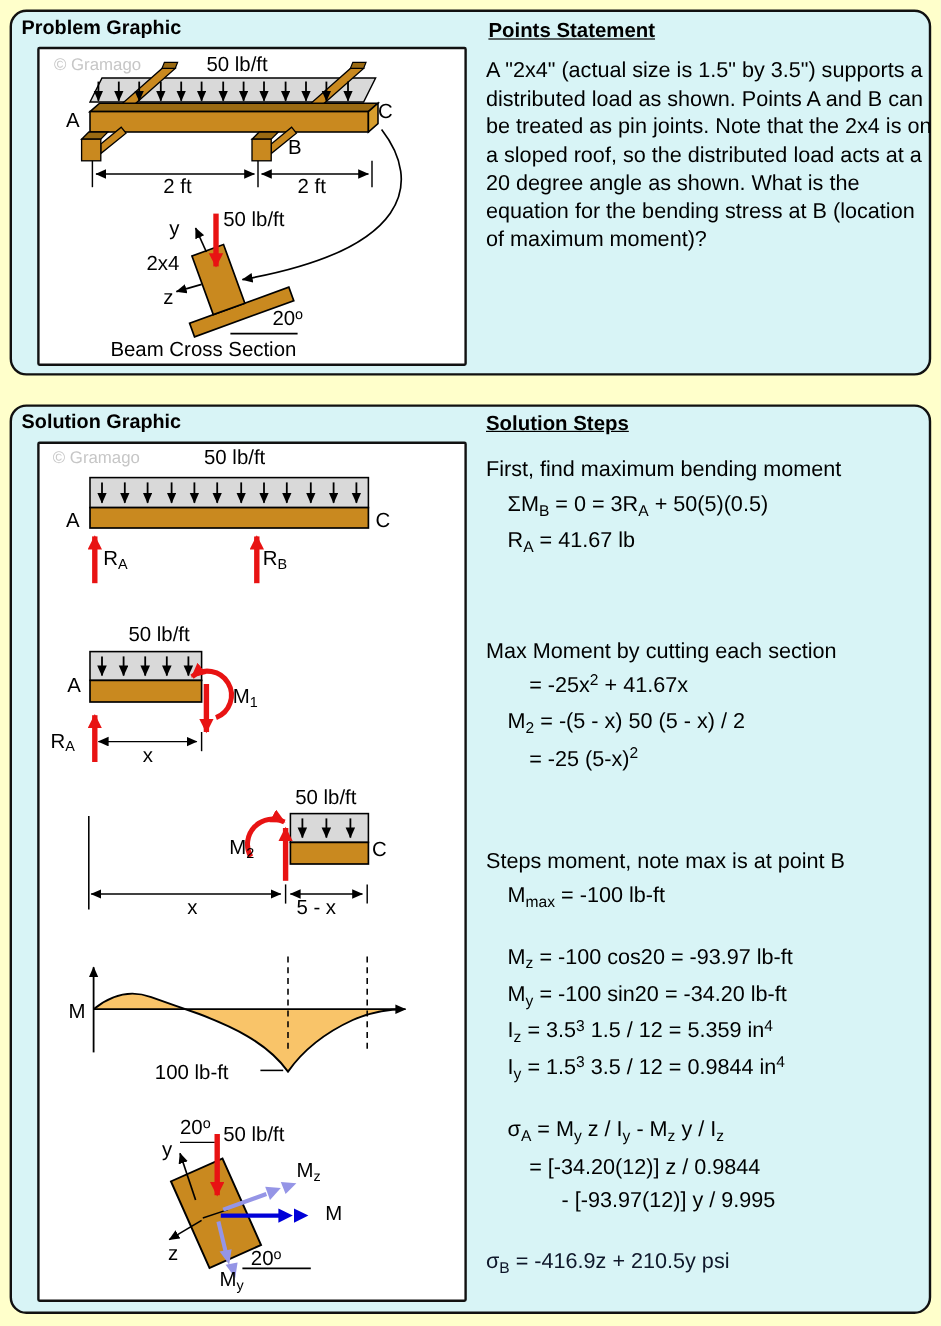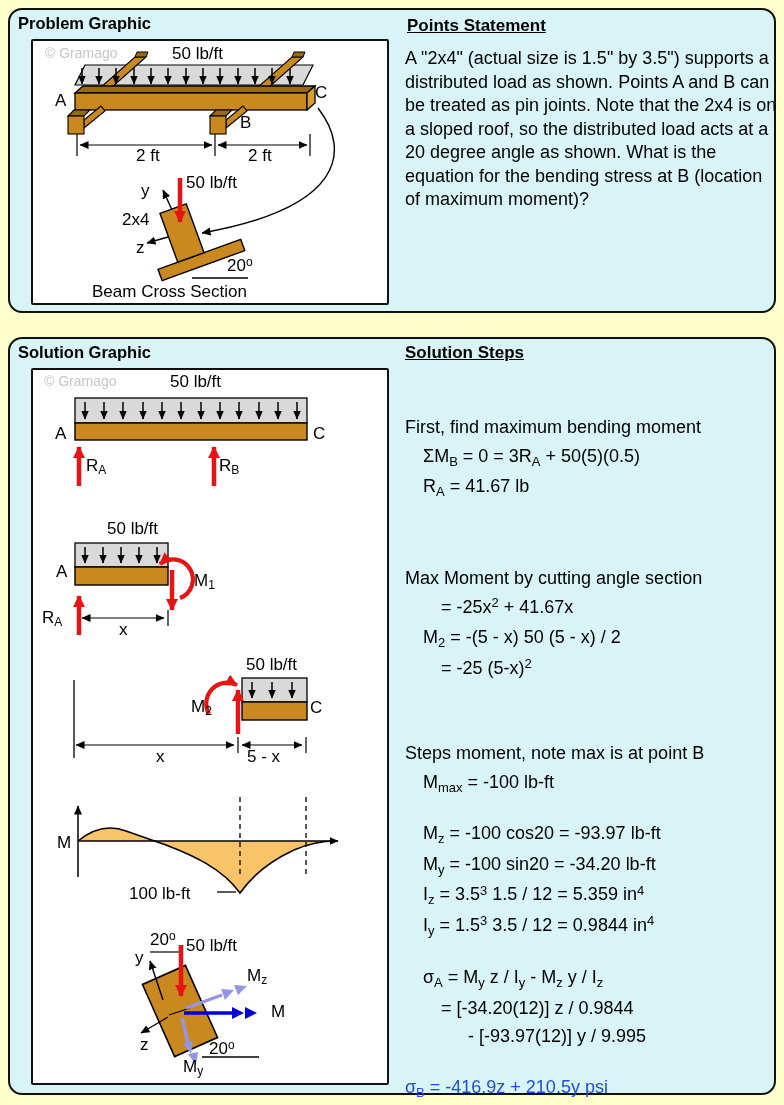--- a/index.html
+++ b/index.html
@@ -13,28 +13,28 @@
   #gbox1{left:31px;top:39px;width:358px;height:266px;}
   #gbox2{left:31px;top:368px;width:358px;height:717px;}
   svg.layer{position:absolute;left:0;top:0;pointer-events:none;}
   .ptitle{position:absolute;font-weight:bold;font-size:16.5px;color:#000;white-space:nowrap;}
   .heading{position:absolute;font-weight:bold;font-size:17px;text-decoration:underline;color:#000;white-space:nowrap;}
   .body-text{position:absolute;width:372px;margin:0;font-size:18px;line-height:23.5px;color:#000;}
   .lbl{position:absolute;font-size:17px;color:#000;white-space:nowrap;}
   .lbl sub{font-size:12px;vertical-align:baseline;position:relative;top:0.28em;}
   .lbl sup{font-size:12px;vertical-align:baseline;position:relative;top:-0.45em;}
   .wm{color:#C6C6C6;font-size:14px;}
-  .eqgroup{position:absolute;left:405px;width:374px;font-size:18px;color:#000;margin-top:36px;}
+  .eqgroup{position:absolute;left:405px;width:374px;font-size:18px;color:#000;}
   .ln{line-height:28.7px;white-space:nowrap;}
   .ln sub{font-size:13px;vertical-align:baseline;position:relative;top:0.3em;}
   .ln sup{font-size:13px;vertical-align:baseline;position:relative;top:-0.45em;}
   .ind1{padding-left:18px;}
   .ind2{padding-left:36px;}
   .ind3{padding-left:63px;}
-  .red{color:#1d4ed8;}
+  .red{color:#0f172a;}
 </style>
 </head>
 <body>
 
 <div class="page">
 
   <div class="panel" id="p1"></div>
   <div class="panel" id="p2"></div>
   <div class="gbox" id="gbox1"></div>
   <div class="gbox" id="gbox2"></div>
@@ -192,21 +192,21 @@
   <p class="body-text" style="left:405px;top:47px">A "2x4" (actual size is 1.5" by 3.5") supports a distributed load as shown. Points A and B can be treated as pin joints. Note that the 2x4 is on a sloped roof, so the distributed load acts at a 20 degree angle as shown. What is the equation for the bending stress at B (location of maximum moment)?</p>
 
   <div class="ptitle" style="left:18px;top:343px">Solution Graphic</div>
   <div class="heading" style="left:405px;top:343px">Solution Steps</div>
   <div class="eqgroup" style="top:377px">
       <div class="ln ind0">First, find maximum bending moment</div>
       <div class="ln ind1">ΣM<sub>B</sub> = 0 = 3R<sub>A</sub> + 50(5)(0.5)</div>
       <div class="ln ind1">R<sub>A</sub> = 41.67 lb</div>
     </div>
   <div class="eqgroup" style="top:528px">
-      <div class="ln ind0">Max Moment by cutting angle section</div>
+      <div class="ln ind0">Max Moment by cutting each section</div>
       <div class="ln ind2">= -25x<sup>2</sup> + 41.67x</div>
       <div class="ln ind1">M<sub>2</sub> = -(5 - x) 50 (5 - x) / 2</div>
       <div class="ln ind2">= -25 (5-x)<sup>2</sup></div>
     </div>
   <div class="eqgroup" style="top:703px">
       <div class="ln ind0">Steps moment, note max is at point B</div>
       <div class="ln ind1">M<sub>max</sub> = -100 lb-ft</div>
     </div>
   <div class="eqgroup" style="top:783px">
       <div class="ln ind1">M<sub>z</sub> = -100 cos20 = -93.97 lb-ft</div>

